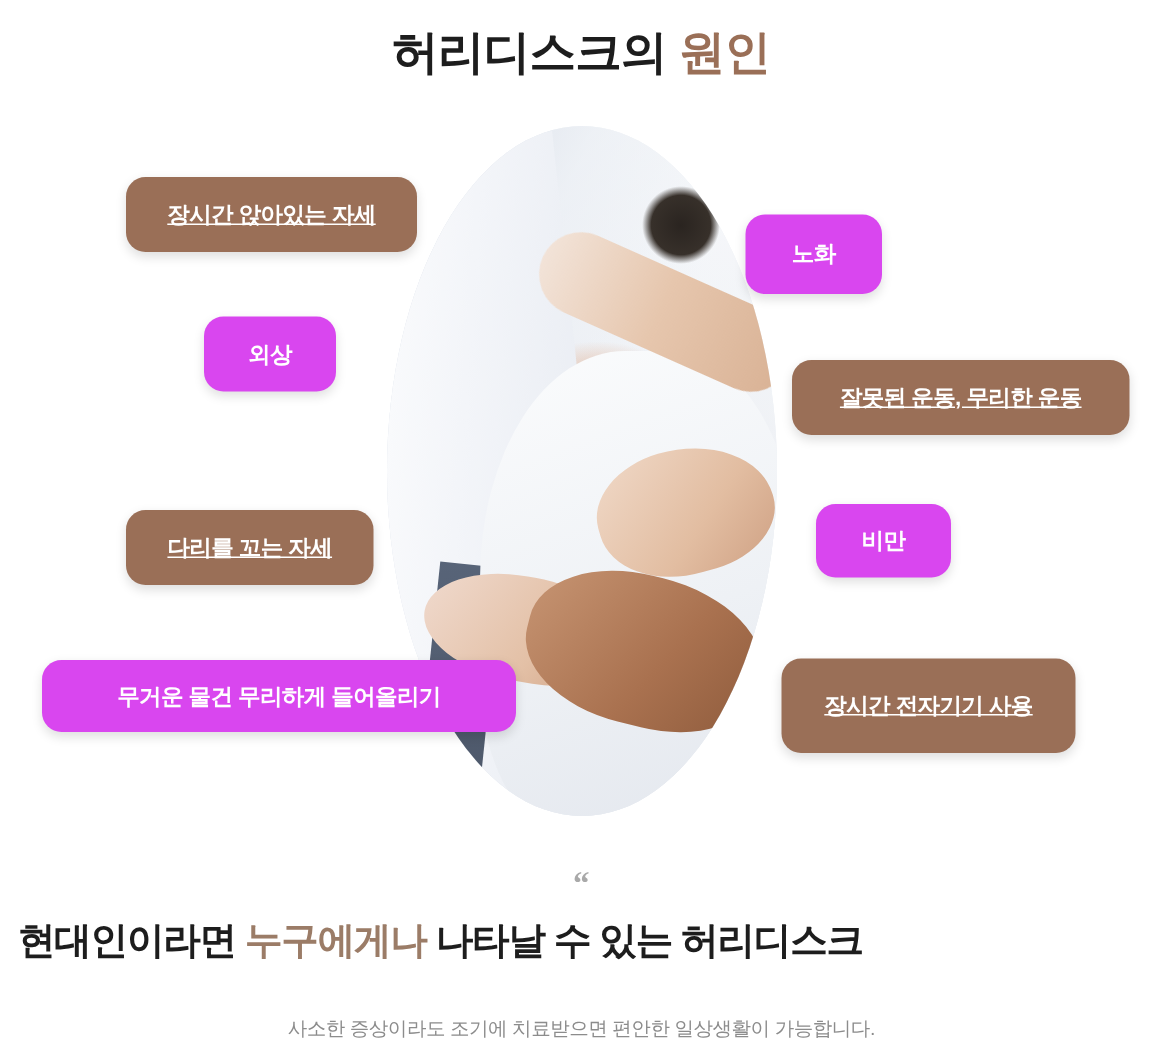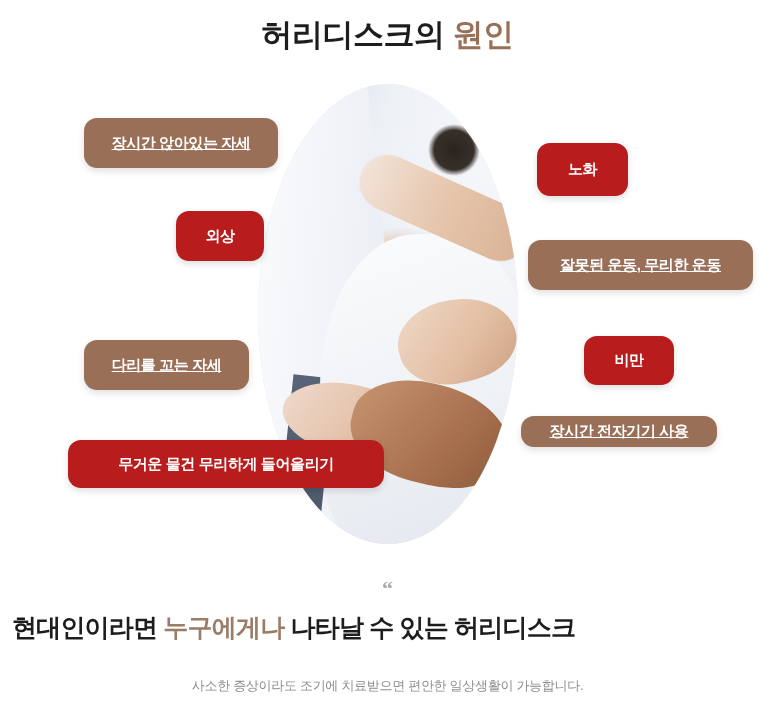--- a/index.html
+++ b/index.html
@@ -132,31 +132,31 @@
     border-radius: 13px;
     color: #ffffff;
     font-size: 15px;
     font-weight: 700;
     letter-spacing: -0.4px;
     white-space: nowrap;
     box-shadow: 0 3px 7px rgba(0, 0, 0, 0.13);
     padding: 0 16px;
   }
   .pill.brown { background: #9a6f57; text-decoration: underline; }
-  .pill.teal  { background: #b91c1c; margin-left: 40px; }
+  .pill.teal  { background: #d946ef; }
 
   
   #pill-sitting   { left: 84px;  top: 118px; width: 194px; height: 50px; }
   #pill-aging     { left: 497px; top: 143px; width:  91px; height: 53px; }
   #pill-trauma    { left: 136px; top: 211px; width:  88px; height: 50px; }
   #pill-exercise  { left: 528px; top: 240px; width: 225px; height: 50px; }
   #pill-crosslegs { left:  84px; top: 340px; width: 165px; height: 50px; }
   #pill-obesity   { left: 544px; top: 336px; width:  90px; height: 49px; }
   #pill-lifting   { left:  28px; top: 440px; width: 316px; height: 48px; }
-  #pill-devices   { left: 521px; top: 416px; width: 196px; height: 31px; }
+  #pill-devices   { left: 521px; top: 439px; width: 196px; height: 63px; }
 
   
   .quote-mark {
     position: absolute;
     top: 578px;
     left: 0;
     width: 775px;
     text-align: center;
     font-family: "Liberation Serif", "DejaVu Serif", serif;
     font-size: 22px;

